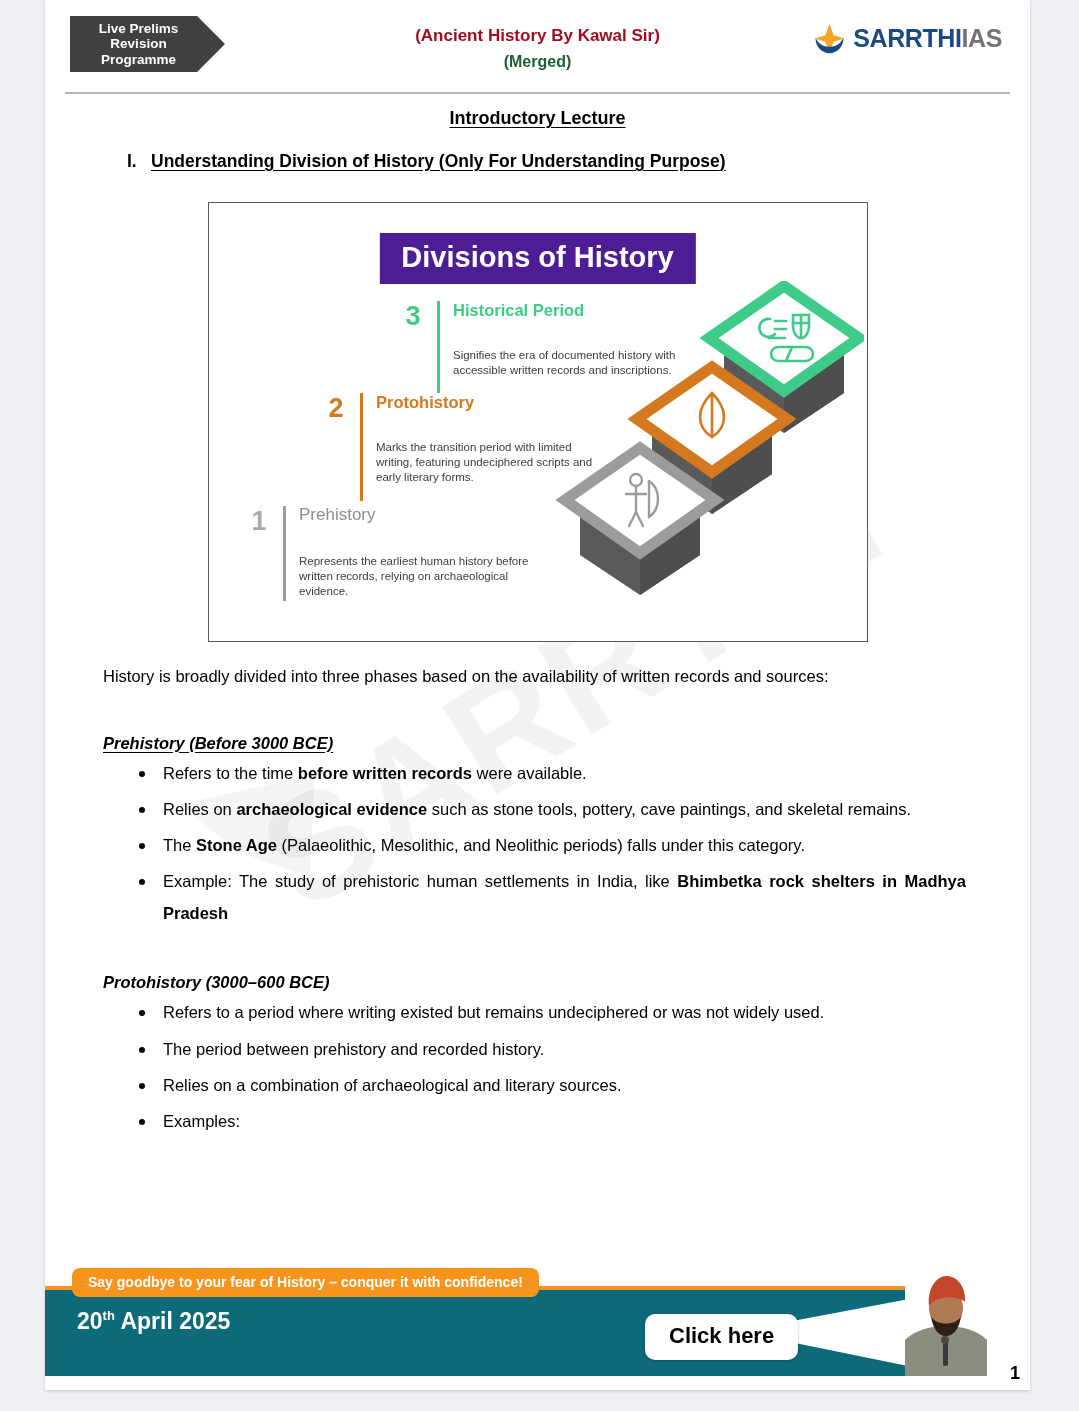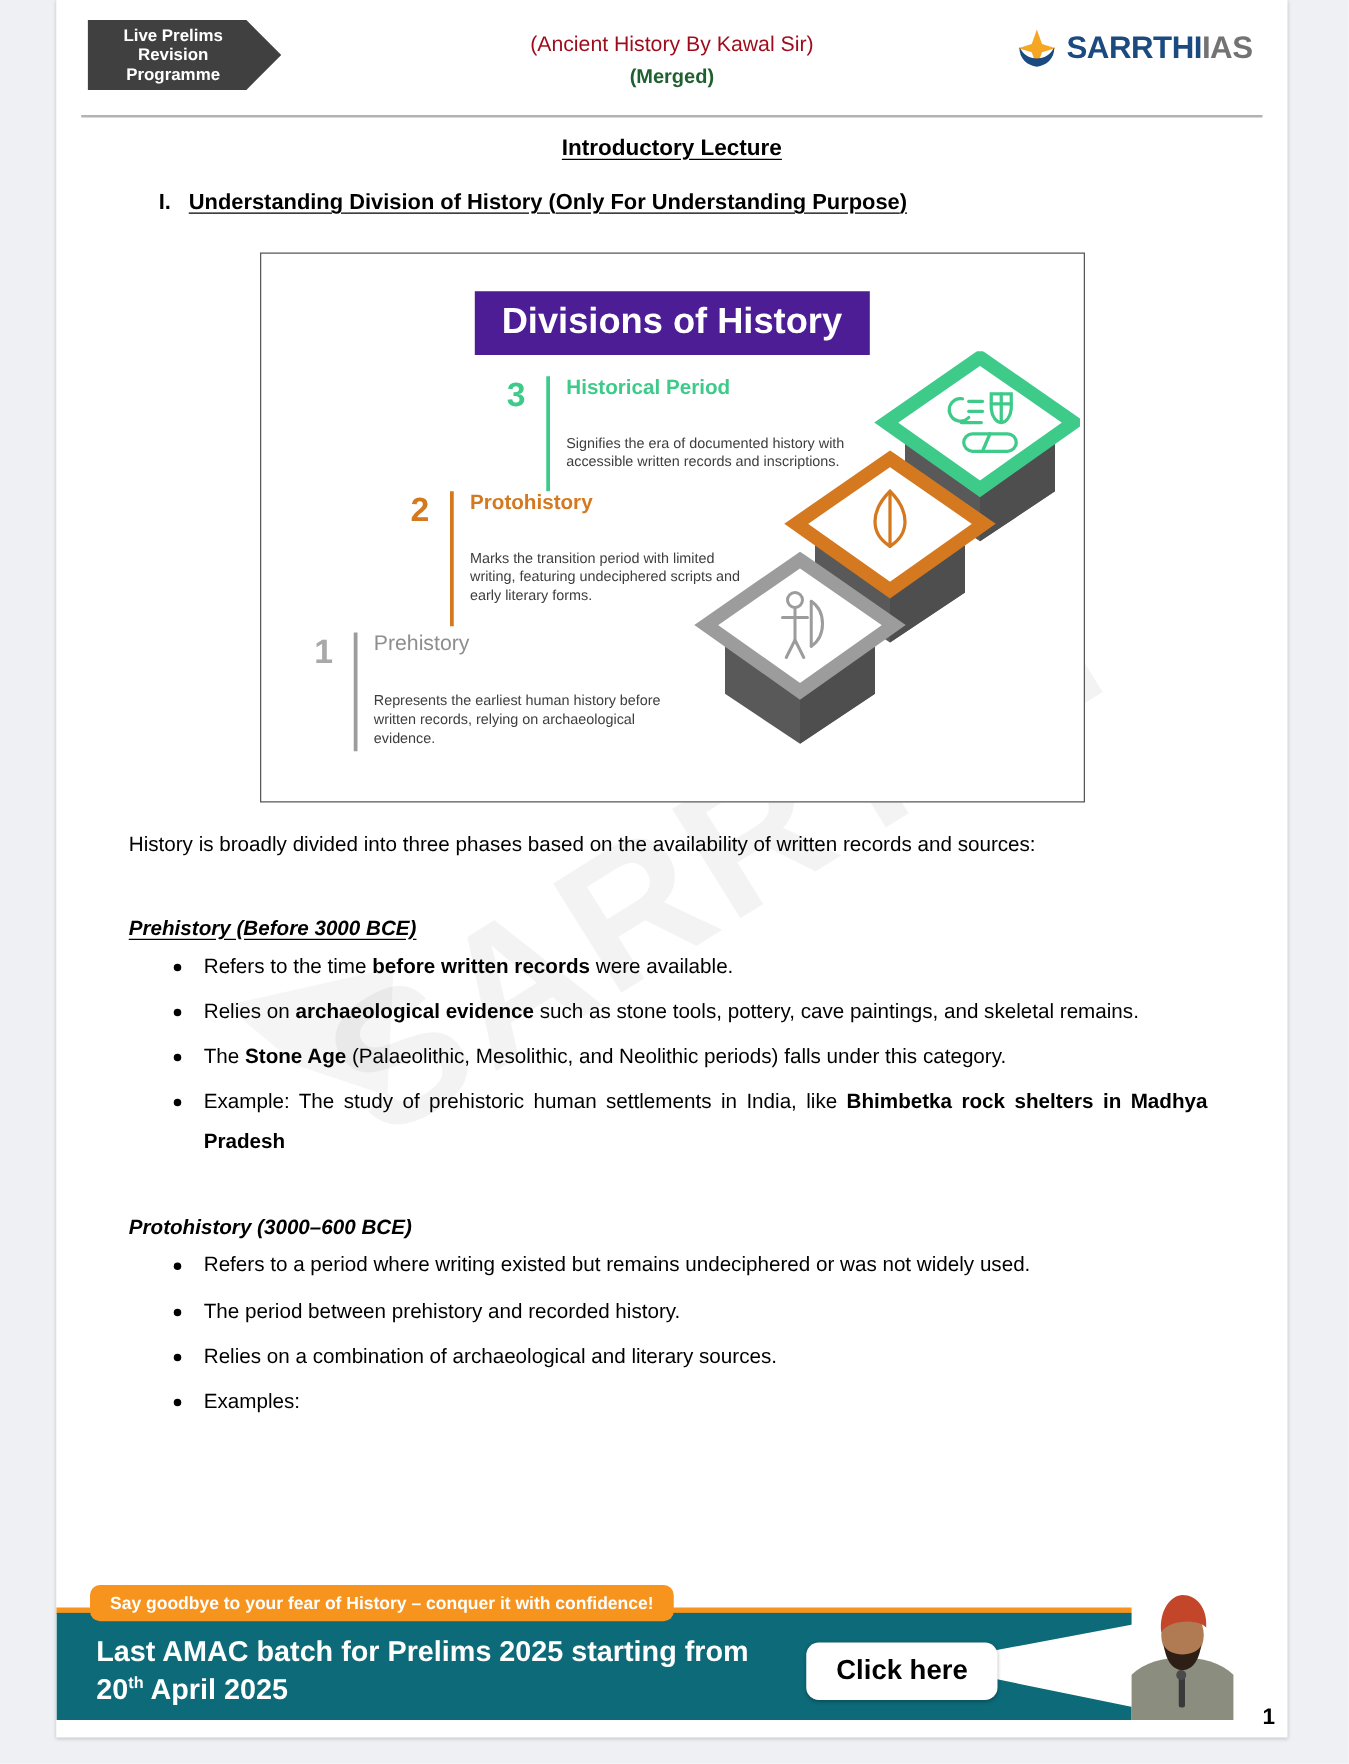--- a/index.html
+++ b/index.html
@@ -82,21 +82,21 @@
     position: absolute;
     left: 50%;
     transform: translateX(-50%);
     top: 26px;
     text-align: center;
     white-space: nowrap;
   }
   .title-red {
     color: #9E0B1B;
     font-size: 17px;
-    font-weight: normal;
+    font-weight: bold;
     display: block;
   }
   .title-green {
     color: #1F6030;
     font-size: 16px;
     font-weight: bold;
     display: block;
     margin-top: 7px;
   }
   .logo {
@@ -477,21 +477,20 @@
     </ul>
   </div>
 
   <div class="footer">
     <div class="footer-orange-line"></div>
     <div class="footer-teal"></div>
 
     <div class="footer-pill">Say goodbye to your fear of History – conquer it with confidence!</div>
 
     <div class="footer-main">
-      <div>Last AMAC batch for Prelims 2025 starting from</div>
       <div><span>20</span><sup>th</sup><span> April 2025</span></div>
     </div>
 
     <div class="click-btn">Click here</div>
 
     <div class="presenter">
       <svg width="82" height="108" viewBox="0 0 82 108">
         <rect x="0" y="0" width="82" height="108" fill="#ffffff"></rect>
         <path d="M0 72 C10 62, 26 58, 41 58 C56 58, 72 62, 82 72 L82 108 L0 108 Z" fill="#8B8E7E"></path>
         <ellipse cx="41" cy="40" rx="17" ry="21" fill="#B07A52"></ellipse>

